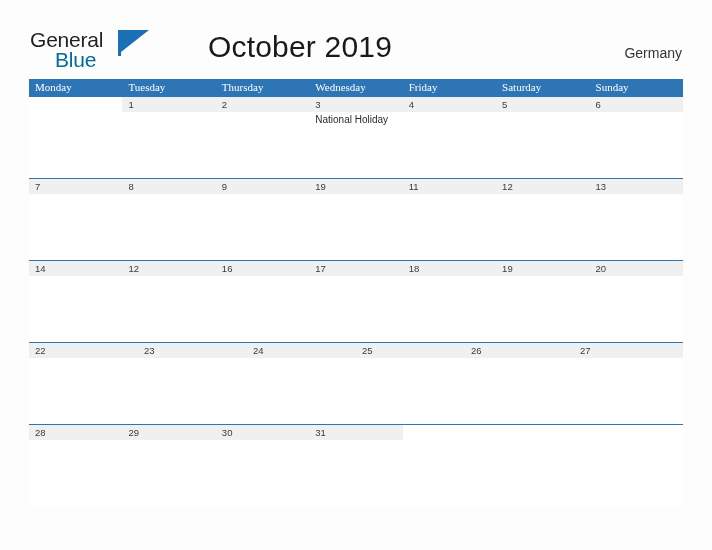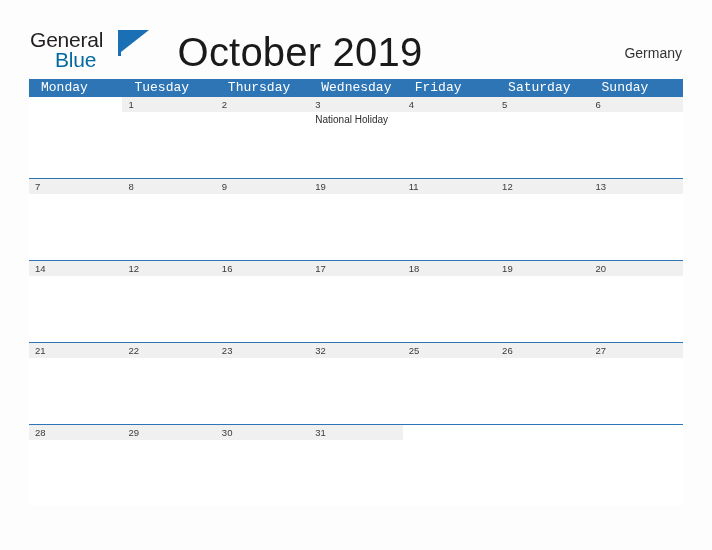--- a/index.html
+++ b/index.html
@@ -79,21 +79,21 @@
     border-top: 22px solid #1a6fb5;
     border-right: 28px solid transparent;
   }
 
   .title {
     position: absolute;
     left: 0;
     top: 30px;
     width: 600px;
     text-align: center;
-    font-size: 40px;
+    font-size: 30px;
     color: #1a1a1a;
     font-family: "Liberation Sans", sans-serif;
     font-weight: normal;
     letter-spacing: 0.2px;
   }
 
   .country {
     position: absolute;
     right: 30px;
     top: 45px;
@@ -112,25 +112,25 @@
 
   .weekdays {
     display: flex;
     width: 100%;
     background: #2e75b6;
     height: 17px;
   }
   .weekday {
     flex: 1 1 0;
     color: #ffffff;
-    font-size: 13px;
+    font-size: 11px;
     line-height: 17px;
-    padding-left: 12px;
+    padding-left: 6px;
     box-sizing: border-box;
-    font-family: Liberation Mono, monospace;
+    font-family: Liberation Serif, serif;
     white-space: nowrap;
     overflow: hidden;
   }
 
   .week {
     width: 100%;
     border-top: 1px solid #2e75b6;
   }
   .week:first-of-type {
     border-top: none;
@@ -330,36 +330,31 @@
               <div class="day-band"></div>
               <div class="day-num">20</div>
               <div class="day-events"></div>
             </div>
           </div>
         </div>
         <div class="week">
           <div class="week-days">
             <div class="day">
               <div class="day-band"></div>
-              <div class="day-num">21</div>
-              <div class="day-events"></div>
-            </div>
-            <div class="day">
-              <div class="day-band"></div>
               <div class="day-num">22</div>
               <div class="day-events"></div>
             </div>
             <div class="day">
               <div class="day-band"></div>
               <div class="day-num">23</div>
               <div class="day-events"></div>
             </div>
             <div class="day">
               <div class="day-band"></div>
-              <div class="day-num">32</div>
+              <div class="day-num">24</div>
               <div class="day-events"></div>
             </div>
             <div class="day">
               <div class="day-band"></div>
               <div class="day-num">25</div>
               <div class="day-events"></div>
             </div>
             <div class="day">
               <div class="day-band"></div>
               <div class="day-num">26</div>

